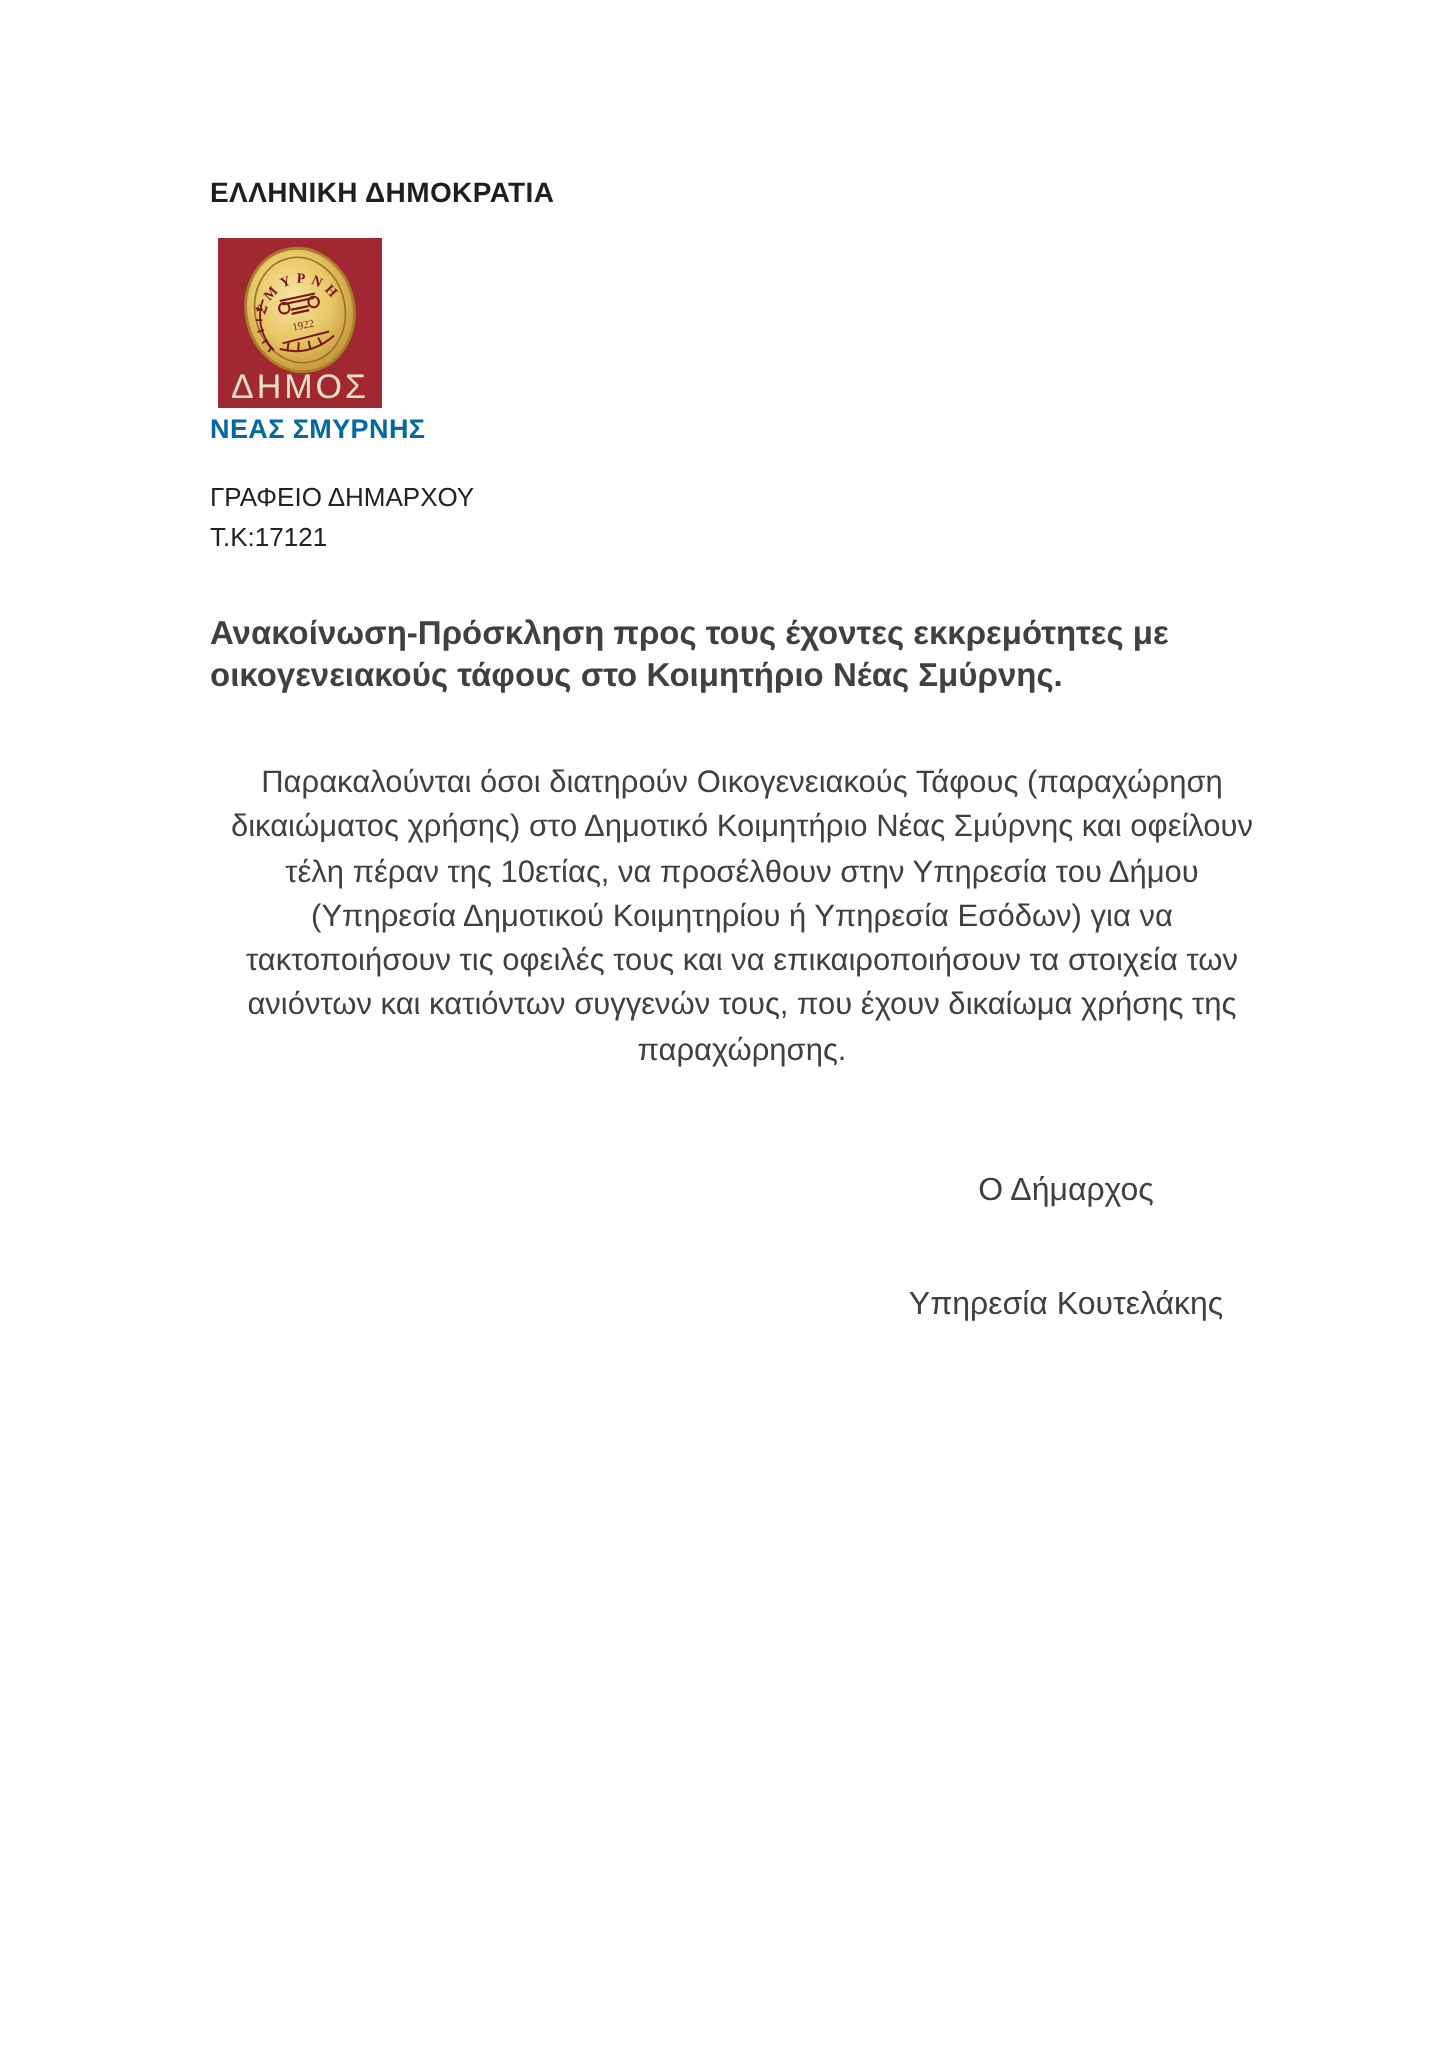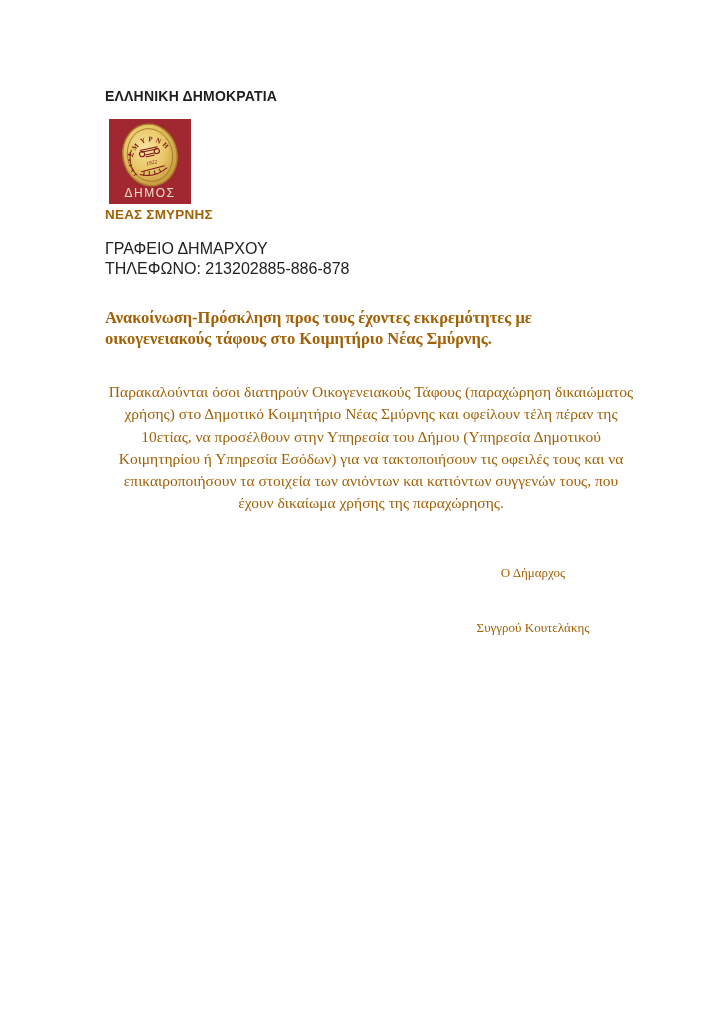--- a/index.html
+++ b/index.html
@@ -39,44 +39,44 @@
     margin-left: 4px;
     background: #a12830;
     display: flex;
     flex-direction: column;
     align-items: center;
     justify-content: flex-start;
   }
   .logo-square svg { display: block; margin-top: 3px; }
   .logo-dimos {
     color: #eedfc8;
-    font-size: 12px;
+    font-size: 17px;
     letter-spacing: 1.5px;
     line-height: 13px;
     margin-top: -1px;
   }
   .logo-name {
     margin-top: 3px;
-    color: #a16207;
+    color: #0369a1;
     font-weight: bold;
     font-size: 13.5px;
     letter-spacing: 0.2px;
     white-space: nowrap;
   }
   .contact {
     margin-top: 17px;
-    font-size: 16px;
+    font-size: 13px;
     line-height: 19.5px;
     color: #222222;
   }
   .contact div { white-space: pre-wrap; }
   .contact .email-value { font-weight: bold; color: #111111; }
   .doc-serif {
-    font-family: Liberation Serif, serif;
-    color: #a16207;
+    font-family: Liberation Sans, sans-serif;
+    color: #404040;
   }
   .doc-title {
     margin-top: 29px;
     font-size: 16.5px;
     font-weight: bold;
     line-height: 21px;
     width: 512px;
   }
   .doc-para {
     font-size: 15.5px;
@@ -84,21 +84,21 @@
     width: 532px;
     text-align: center;
   }
   .para-1 { margin-top: 32px; }
   .para-2 { margin-top: 12px; }
   .signature {
     margin-top: 50px;
     margin-left: 322px;
     width: 212px;
     text-align: center;
-    font-size: 13px;
+    font-size: 16px;
   }
   .signature .sig-name { margin-top: 39px; white-space: nowrap; }
 </style>
 </head>
 <body>
 
 <div class="page">
   <div class="content">
 
     <div class="republic">ΕΛΛΗΝΙΚΗ ΔΗΜΟΚΡΑΤΙΑ</div>
@@ -145,27 +145,27 @@
             </g>
           </g>
         </svg>
         <div class="logo-dimos">ΔΗΜΟΣ</div>
       </div>
       <div class="logo-name">ΝΕΑΣ ΣΜΥΡΝΗΣ</div>
     </div>
 
     <div class="contact">
       <div>ΓΡΑΦΕΙΟ ΔΗΜΑΡΧΟΥ</div>
-      <div>ΤΗΛΕΦΩΝΟ: 213202885-886-878</div>
+      <div>Τ.Κ:17121</div>
     </div>
 
     <div class="doc-serif doc-title">Ανακοίνωση-Πρόσκληση προς τους έχοντες εκκρεμότητες με οικογενειακούς τάφους στο Κοιμητήριο Νέας Σμύρνης.</div>
 
     <div class="doc-serif doc-para para-1">Παρακαλούνται όσοι διατηρούν Οικογενειακούς Τάφους (παραχώρηση δικαιώματος χρήσης) στο Δημοτικό Κοιμητήριο Νέας Σμύρνης και οφείλουν τέλη πέραν της 10ετίας, να προσέλθουν στην Υπηρεσία του Δήμου (Υπηρεσία Δημοτικού Κοιμητηρίου ή Υπηρεσία Εσόδων) για να τακτοποιήσουν τις οφειλές τους και να επικαιροποιήσουν τα στοιχεία των ανιόντων και κατιόντων συγγενών τους, που έχουν δικαίωμα χρήσης της παραχώρησης.</div>
 
 
     <div class="doc-serif signature">
       <div class="sig-role">Ο Δήμαρχος</div>
-      <div class="sig-name">Συγγρού Κουτελάκης</div>
+      <div class="sig-name">Υπηρεσία Κουτελάκης</div>
     </div>
 
   </div>
 </div>
 
 </body></html>

